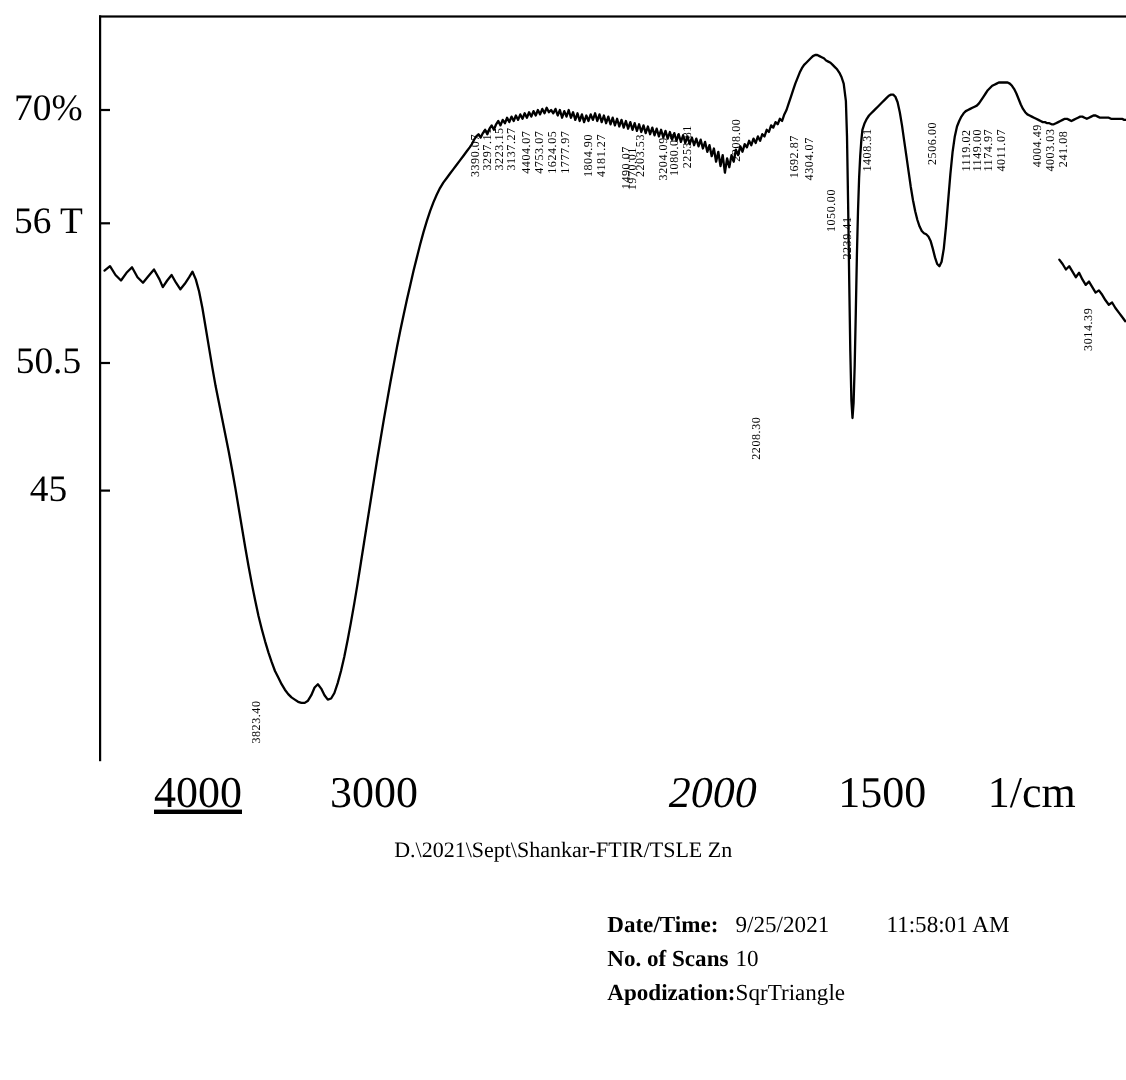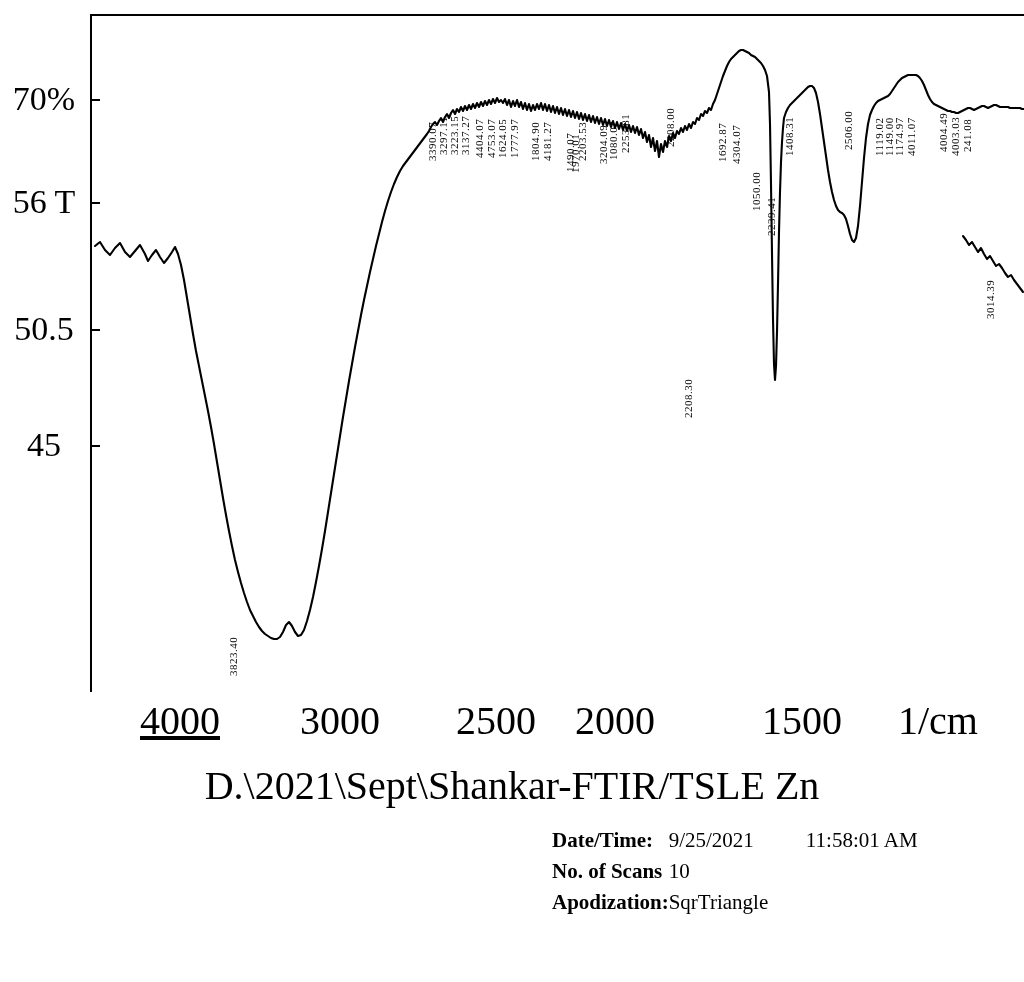--- a/index.html
+++ b/index.html
@@ -75,21 +75,21 @@
     text-align: center;
     white-space: nowrap;
   }
 
   #x-caption {
     position: absolute;
     top: 762px;
     left: 0;
     width: 1024px;
     text-align: center;
-    font-size: 40px;
+    font-size: 20px;
     letter-spacing: 0px;
     white-space: nowrap;
   }
 
   
   .peak-label {
     position: absolute;
     font-size: 11px;
     font-family: "Liberation Serif", serif;
     line-height: 11px;
@@ -150,24 +150,21 @@
   <div class="ytick-mark" style="top:202px;"></div>
   <div class="ytick-mark" style="top:329px;"></div>
   <div class="ytick-mark" style="top:445px;"></div>
 
   <div class="xtick-wrap" style="left:90px;width:180px;text-decoration:underline;">
     <span>4000</span>
   </div>
   <div class="xtick-wrap" style="left:250px;width:180px;">
     <span>3000</span>
   </div>
-  <div class="xtick-wrap" style="left:406px;width:180px;">
-    <span>2500</span>
-  </div>
-  <div class="xtick-wrap" style="left:525px;width:180px;">
+  <div class="xtick-wrap" style="left:558px;width:180px;font-style:italic;">
     <span>2000</span>
   </div>
   <div class="xtick-wrap" style="left:712px;width:180px;">
     <span>1500</span>
   </div>
   <div class="xtick-wrap" style="left:848px;width:180px;">
     <span>1/cm</span>
   </div>
 
   <div id="x-caption">

